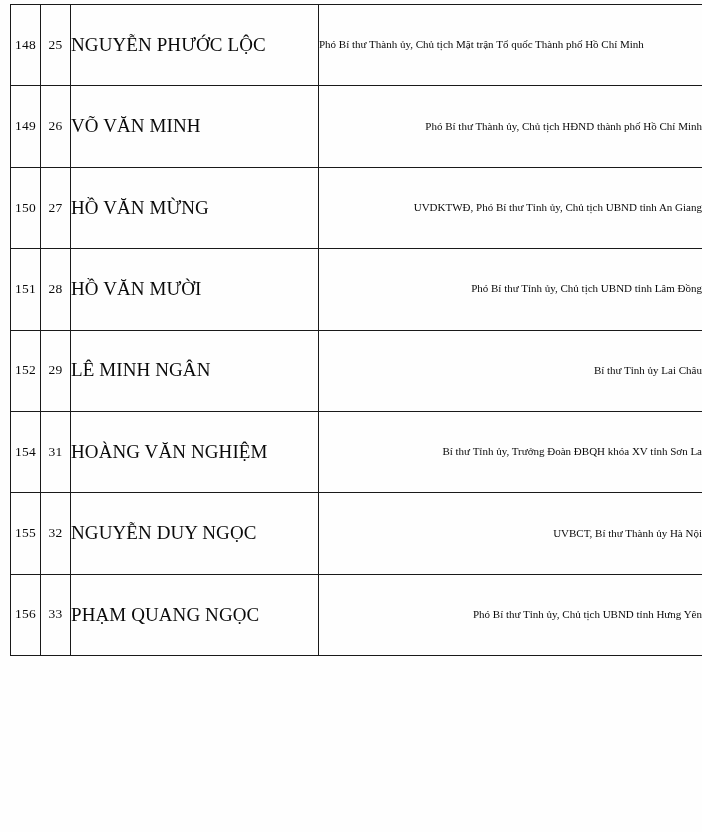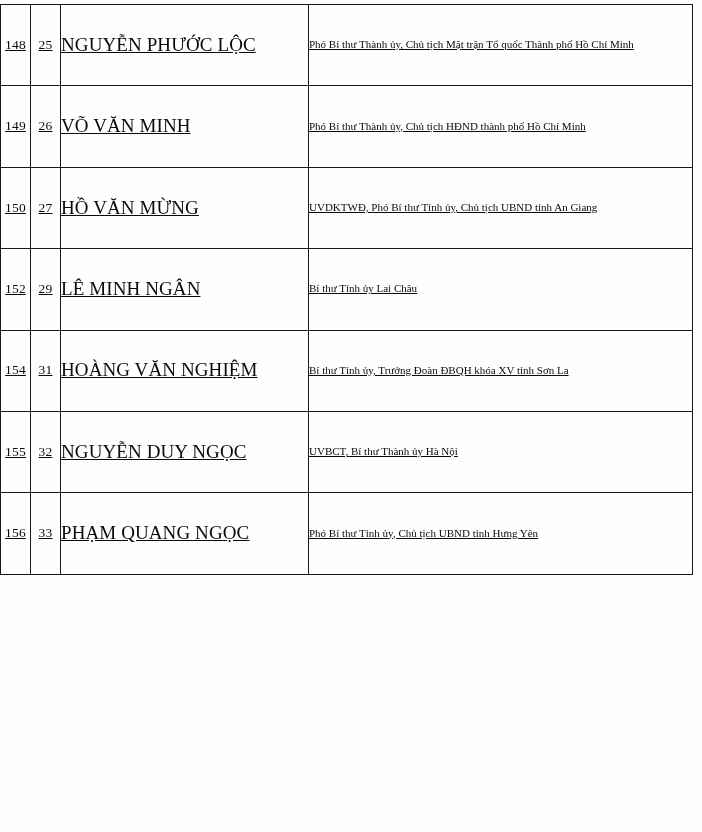--- a/index.html
+++ b/index.html
@@ -18,26 +18,25 @@
   .page {
     position: relative;
     width: 702px;
     height: 832px;
     background: #fefefe;
   }
 
   
   .roster-table {
     position: absolute;
-    left: 0;
+    left: 10px;
     top: 4px;
     width: 692px;
     border-collapse: collapse;
     table-layout: fixed;
-    text-decoration: underline;
   }
 
   .roster-table td {
     border: 1px solid #1a1a1a;
     vertical-align: middle;
     padding: 0;
     height: 81.4px;
     box-sizing: border-box;
   }
 
@@ -67,21 +66,21 @@
     padding-left: 7px;
     padding-right: 5px;
     font-size: 11px;
     line-height: 1.45;
     text-align: justify;
     text-justify: inter-word;
     hyphens: none;
   }
 
   .cell-desc.single {
-    text-align: left;
+    text-align: right;
   }
 </style>
 </head>
 <body>
 
 <div class="page">
   <table class="roster-table">
     <colgroup>
       <col class="col-seq">
       <col class="col-num">
@@ -101,20 +100,26 @@
           <td class="cell-name">VÕ VĂN MINH</td>
           <td class="cell-desc single">Phó Bí thư Thành ủy, Chủ tịch HĐND thành phố Hồ Chí Minh</td>
         </tr>
         <tr>
           <td class="cell-seq">150</td>
           <td class="cell-num">27</td>
           <td class="cell-name">HỒ VĂN MỪNG</td>
           <td class="cell-desc single">UVDKTWĐ, Phó Bí thư Tỉnh ủy, Chủ tịch UBND tỉnh An Giang</td>
         </tr>
         <tr>
+          <td class="cell-seq">151</td>
+          <td class="cell-num">28</td>
+          <td class="cell-name">HỒ VĂN MƯỜI</td>
+          <td class="cell-desc single">Phó Bí thư Tỉnh ủy, Chủ tịch UBND tỉnh Lâm Đồng</td>
+        </tr>
+        <tr>
           <td class="cell-seq">152</td>
           <td class="cell-num">29</td>
           <td class="cell-name">LÊ MINH NGÂN</td>
           <td class="cell-desc single"> Bí thư Tỉnh ủy Lai Châu</td>
         </tr>
         <tr>
           <td class="cell-seq">154</td>
           <td class="cell-num">31</td>
           <td class="cell-name">HOÀNG VĂN NGHIỆM</td>
           <td class="cell-desc single">Bí thư Tỉnh ủy, Trưởng Đoàn ĐBQH khóa XV tỉnh Sơn La</td>

